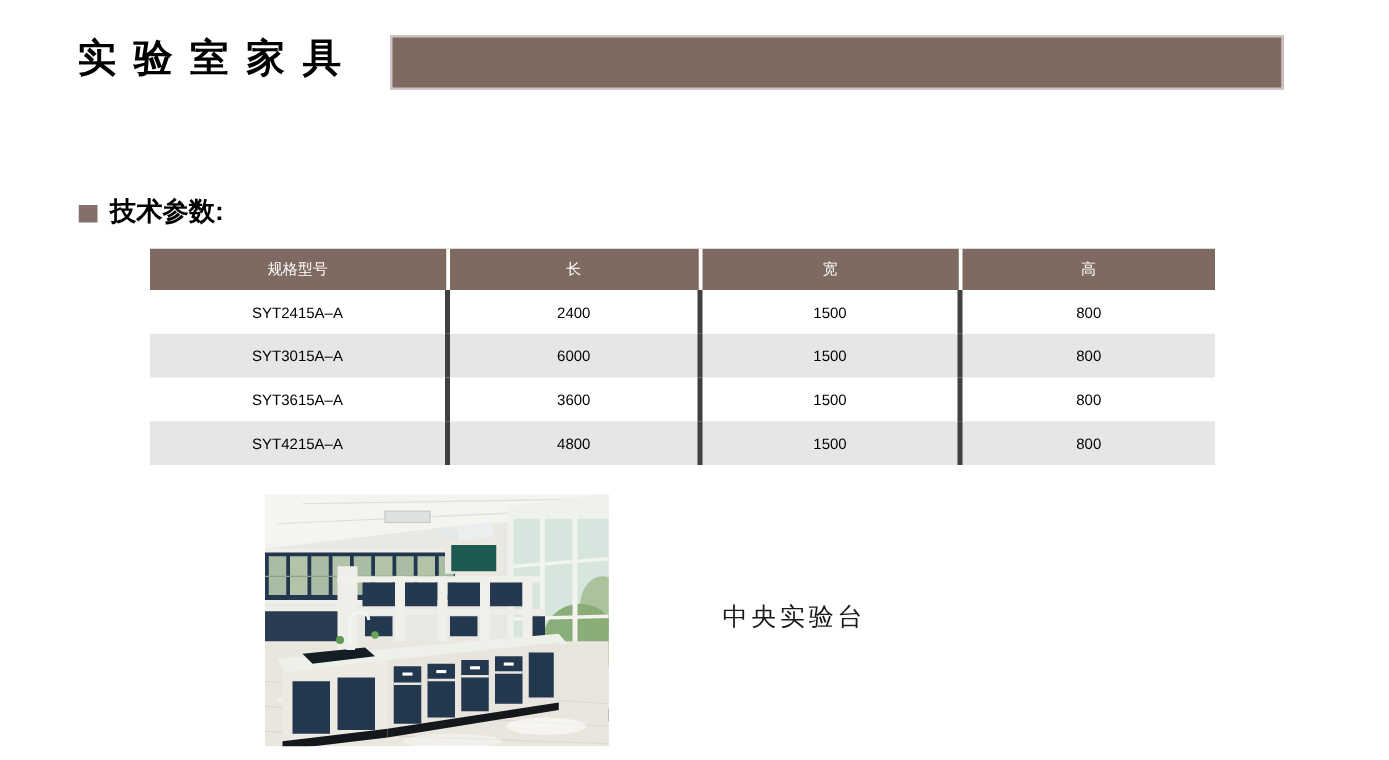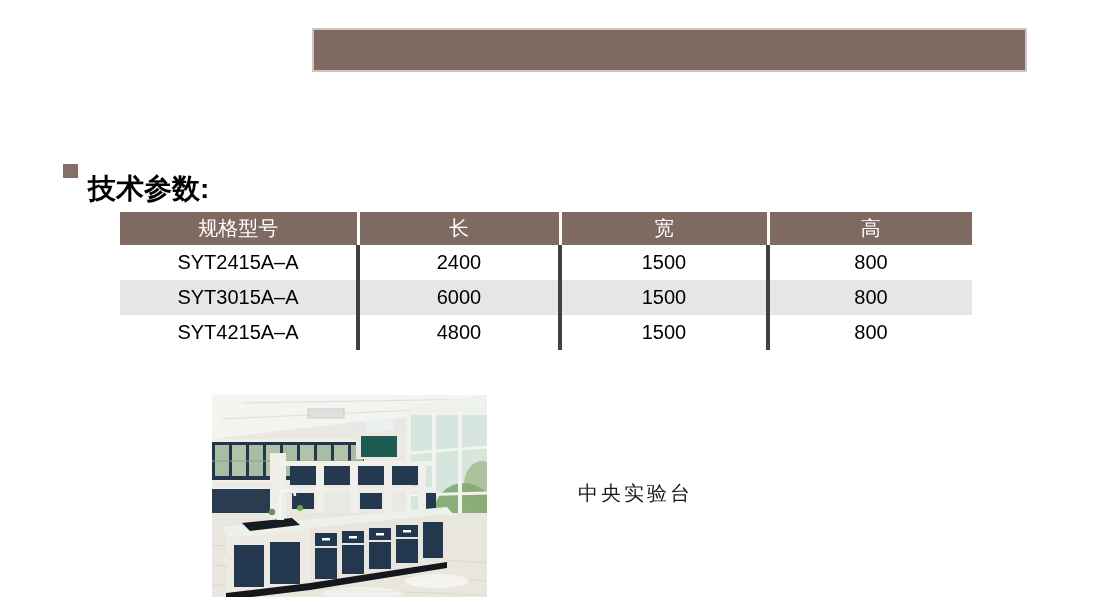--- a/index.html
+++ b/index.html
@@ -20,29 +20,29 @@
     position:absolute;left:312px;top:28px;width:715px;height:44px;
     background:#7f6a62;border:2px solid #cfc6c3;box-sizing:border-box;
   }
 
   
   .section-bullet{
     position:absolute;left:63px;top:164px;width:15px;height:14px;
     background:#84706a;
   }
   .section-title{
-    position:absolute;left:88px;top:170px;
-    font-size:28px;font-weight:bold;white-space:nowrap;
+    position:absolute;left:88px;top:155px;
+    font-size:21px;font-weight:bold;white-space:nowrap;
   }
 
   
   .spec-table{
-    position:absolute;left:120px;top:212px;width:852px;
+    position:absolute;left:120px;top:199px;width:852px;
     border-collapse:collapse;table-layout:fixed;
-    font-size:20px;text-align:center;
+    font-size:12px;text-align:center;
   }
   .spec-table col.c1{width:238px;}
   .spec-table col.c2{width:202px;}
   .spec-table col.c3{width:208px;}
   .spec-table col.c4{width:204px;}
   .spec-table th{
     background:#7f6a62;color:#ffffff;font-weight:normal;
     height:31px;border-left:3px solid #ffffff;
   }
   .spec-table th:first-child{border-left:none;}
@@ -62,20 +62,21 @@
     position:absolute;left:578px;top:480px;
     font-family:Liberation Serif, serif;
     font-size:20px;letter-spacing:3px;color:#1a1a1a;white-space:nowrap;
   }
 </style>
 </head>
 <body>
 
 <div class="page">
 
+  <div class="page-title">实验室家具</div>
   <div class="accent-bar"></div>
 
   <span class="section-bullet"></span>
   <div class="section-title">技术参数:</div>
 
   <table class="spec-table">
     <colgroup>
         <col class="c1">
         <col class="c2">
         <col class="c3">
@@ -92,20 +93,26 @@
     <tbody>
       <tr>
         <td>SYT2415A–A</td>
         <td>2400</td>
         <td>1500</td>
         <td>800</td>
       </tr>
       <tr>
         <td>SYT3015A–A</td>
         <td>6000</td>
+        <td>1500</td>
+        <td>800</td>
+      </tr>
+      <tr>
+        <td>SYT3615A–A</td>
+        <td>3600</td>
         <td>1500</td>
         <td>800</td>
       </tr>
       <tr>
         <td>SYT4215A–A</td>
         <td>4800</td>
         <td>1500</td>
         <td>800</td>
       </tr>
     </tbody>

